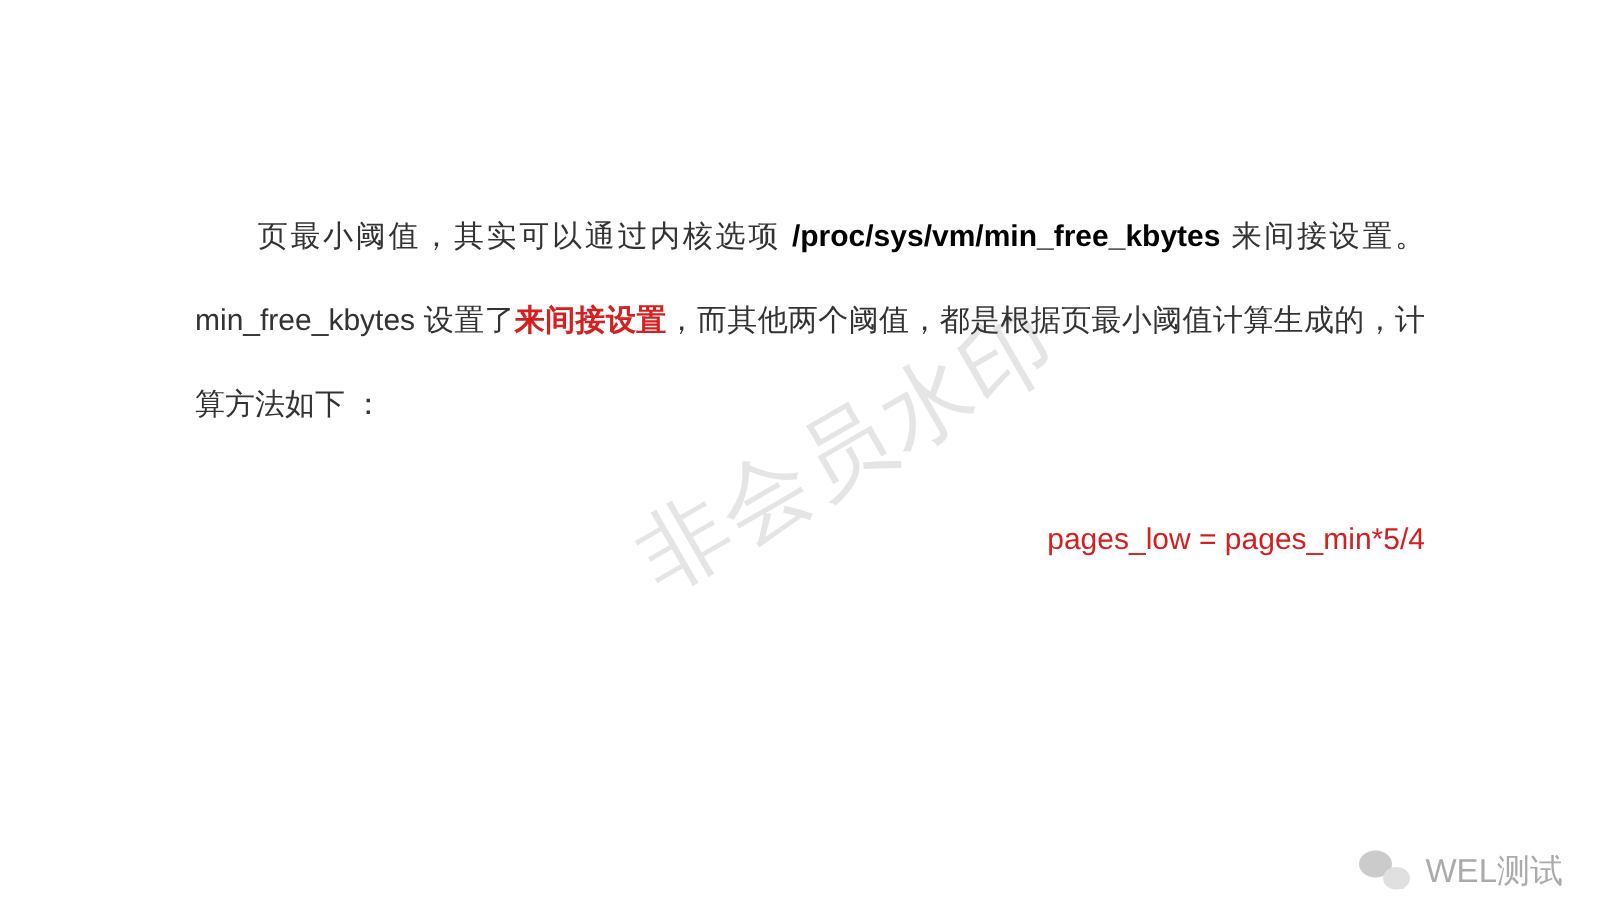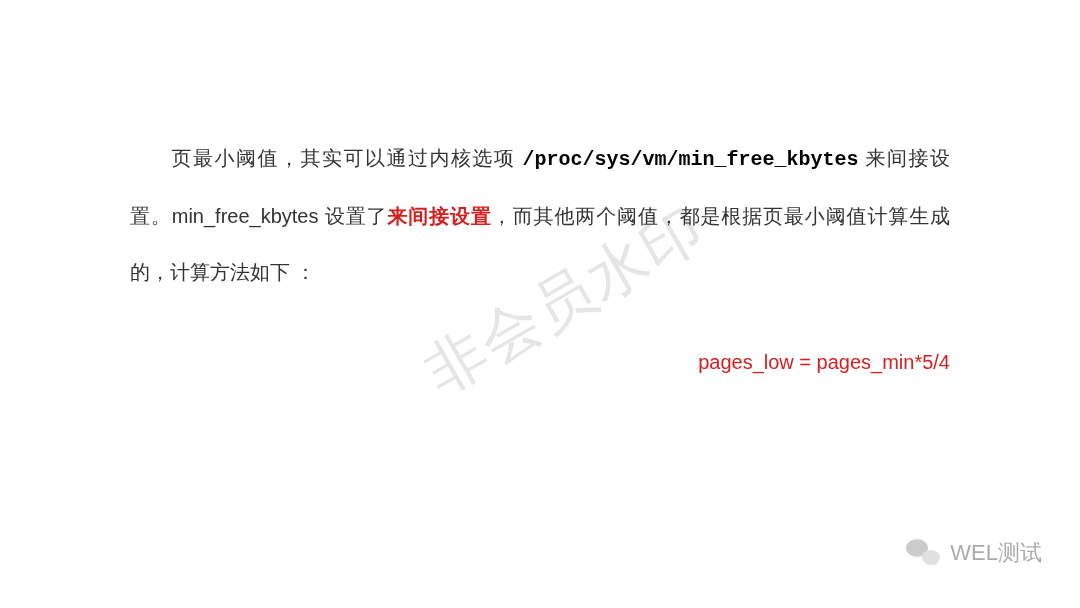--- a/index.html
+++ b/index.html
@@ -25,21 +25,20 @@
       color: #333;
       text-align: justify;
     }
     .indent {
       display: inline-block;
       width: 40px;
     }
     .kernel-path {
       font-weight: bold;
       color: #000;
-      font-family: Liberation Mono, monospace;
     }
     .red-keyword {
       color: #d42020;
       font-weight: bold;
     }
     .formula-block {
       margin-top: 32px;
       text-align: right;
     }
     .formula {
@@ -53,21 +52,21 @@
       left: 410px;
       font-size: 60px;
       color: rgba(180, 180, 180, 0.35);
       transform: rotate(-30deg);
       pointer-events: none;
       font-weight: normal;
       letter-spacing: 2px;
     }
     .footer-brand {
       position: absolute;
-      bottom: 40px;
+      bottom: 12px;
       right: 38px;
       display: flex;
       align-items: center;
       gap: 10px;
       color: rgba(150,150,150,0.8);
       font-size: 22px;
     }
     .wechat-icon {
       width: 34px;
       height: 28px;

